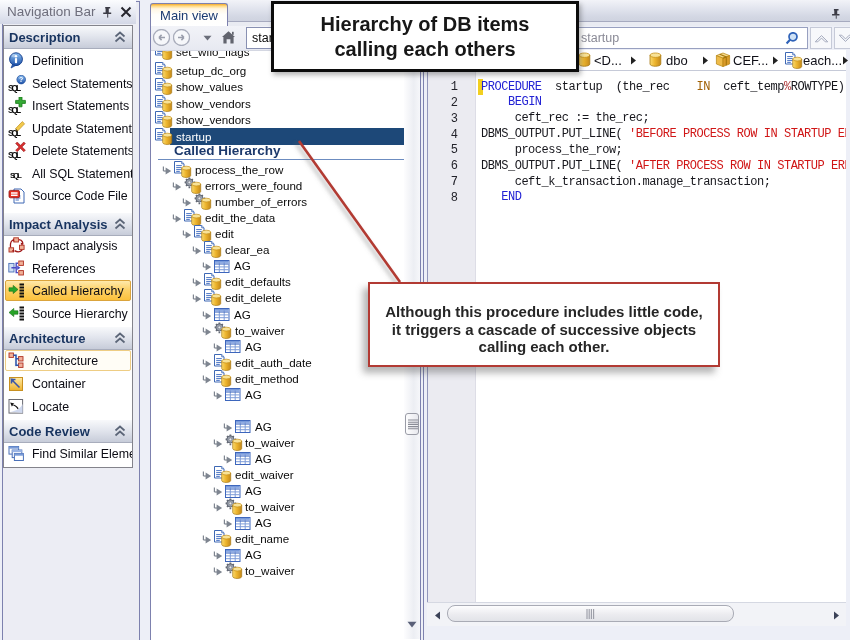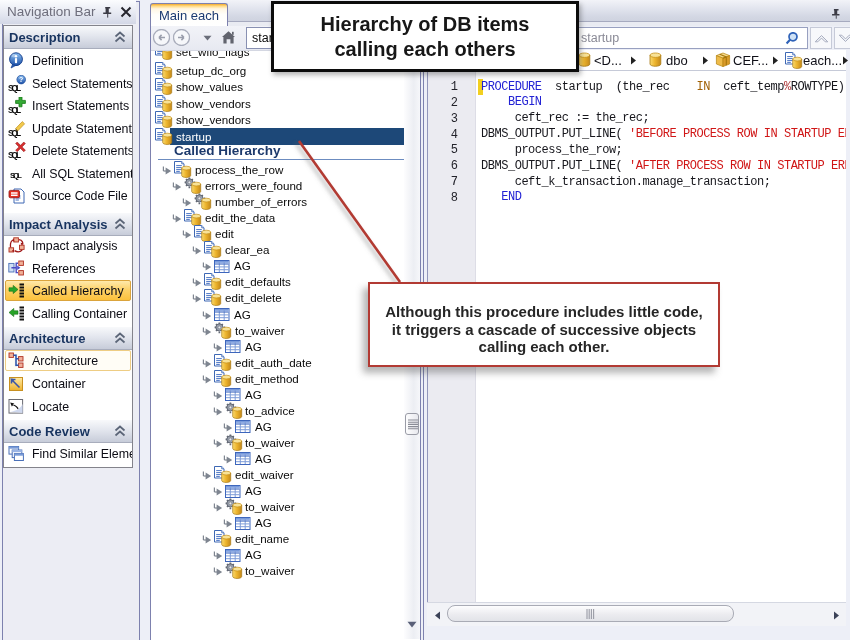--- a/index.html
+++ b/index.html
@@ -295,21 +295,21 @@
 <div class="navitem" style="top:254.0px">
       <svg width="17" height="17" viewBox="0 0 17 17">
         <use href="#calledh"></use>
       </svg>
       <span class="lbl">Called Hierarchy</span>
     </div>
 <div class="navitem" style="top:277.0px">
       <svg width="17" height="17" viewBox="0 0 17 17">
         <use href="#callingh"></use>
       </svg>
-      <span class="lbl">Calling Container</span>
+      <span class="lbl">Source Hierarchy</span>
     </div>
 <div class="abs" style="left:1px;top:323.5px;width:126px;height:21px;background:#fffdf6;border:1px solid #eecd84;border-radius:2px"></div>
 <div class="navitem" style="top:324.0px">
       <svg width="16" height="16" viewBox="0 0 16 16">
         <use href="#archi"></use>
       </svg>
       <span class="lbl">Architecture</span>
     </div>
 <div class="navitem" style="top:347.0px">
       <svg width="17" height="17" viewBox="0 0 17 17">
@@ -324,21 +324,21 @@
       <span class="lbl">Locate</span>
     </div>
 <div class="navitem" style="top:417.0px">
       <svg width="16" height="16" viewBox="0 0 16 16">
         <use href="#findsim"></use>
       </svg>
       <span class="lbl">Find Similar Elements</span>
     </div>
 </div>
 <div id="treepanel" class="abs"></div>
-<div id="tab" class="abs">Main each</div>
+<div id="tab" class="abs">Main view</div>
 <div id="toolbar" class="abs">
     <svg class="abs" style="left:2px;top:3px" width="17" height="17" viewBox="0 0 17 17">
       <use href="#backar"></use>
     </svg>
     <svg class="abs" style="left:22px;top:3px" width="17" height="17" viewBox="0 0 17 17">
       <use href="#fwdar"></use>
     </svg>
     <svg class="abs" style="left:52px;top:9px" width="9" height="6" viewBox="0 0 9 6">
       <path d="M.5 .8 H8.5 L4.5 5.4z" fill="#6a6e7a"></path>
     </svg>
@@ -514,29 +514,20 @@
       <span class="t" style="left:84px">edit_auth_date</span>
     </div>
 <div class="trow" style="top:335.7px;left:0;width:253px">
       <svg style="left:62px;top:4px" width="10" height="9" viewBox="0 0 10 9">
         <use href="#bar"></use>
       </svg>
       <svg style="left:74px;top:1.5px" width="16" height="13" viewBox="0 0 16 13">
         <use href="#tbl"></use>
       </svg>
       <span class="t" style="left:94px">AG</span>
-    </div>
-<div class="trow" style="top:351.8px;left:0;width:253px">
-      <svg style="left:62px;top:4px" width="10" height="9" viewBox="0 0 10 9">
-        <use href="#bar"></use>
-      </svg>
-      <svg style="left:74px;top:-1px" width="18" height="18" viewBox="0 0 18 18">
-        <use href="#func"></use>
-      </svg>
-      <span class="t" style="left:94px">to_advice</span>
     </div>
 <div class="trow" style="top:367.8px;left:0;width:253px">
       <svg style="left:72px;top:4px" width="10" height="9" viewBox="0 0 10 9">
         <use href="#bar"></use>
       </svg>
       <svg style="left:84px;top:1.5px" width="16" height="13" viewBox="0 0 16 13">
         <use href="#tbl"></use>
       </svg>
       <span class="t" style="left:104px">AG</span>
     </div>

